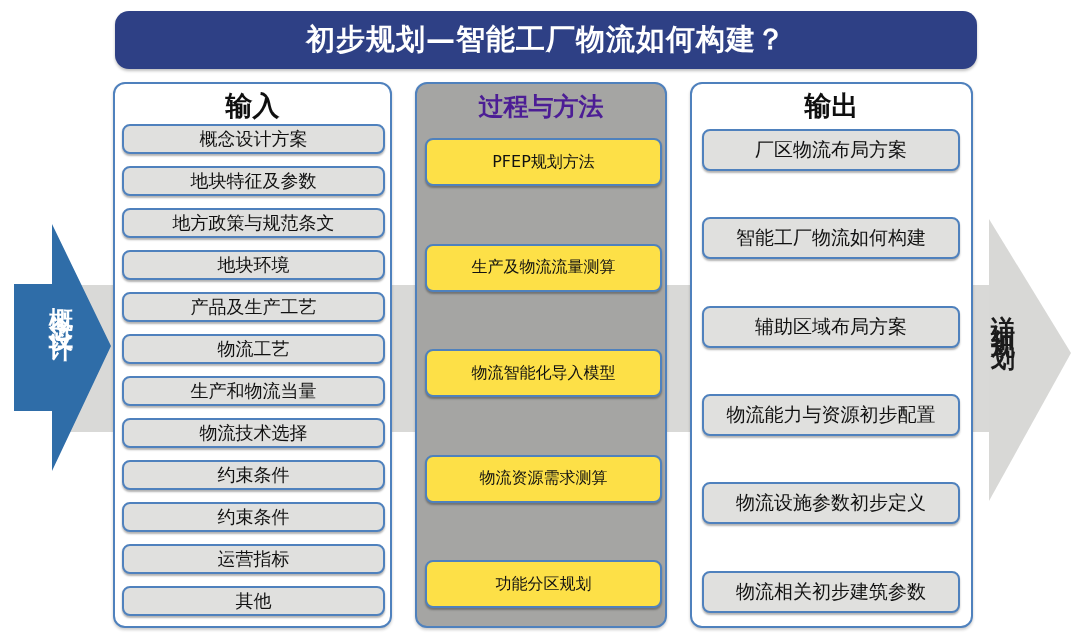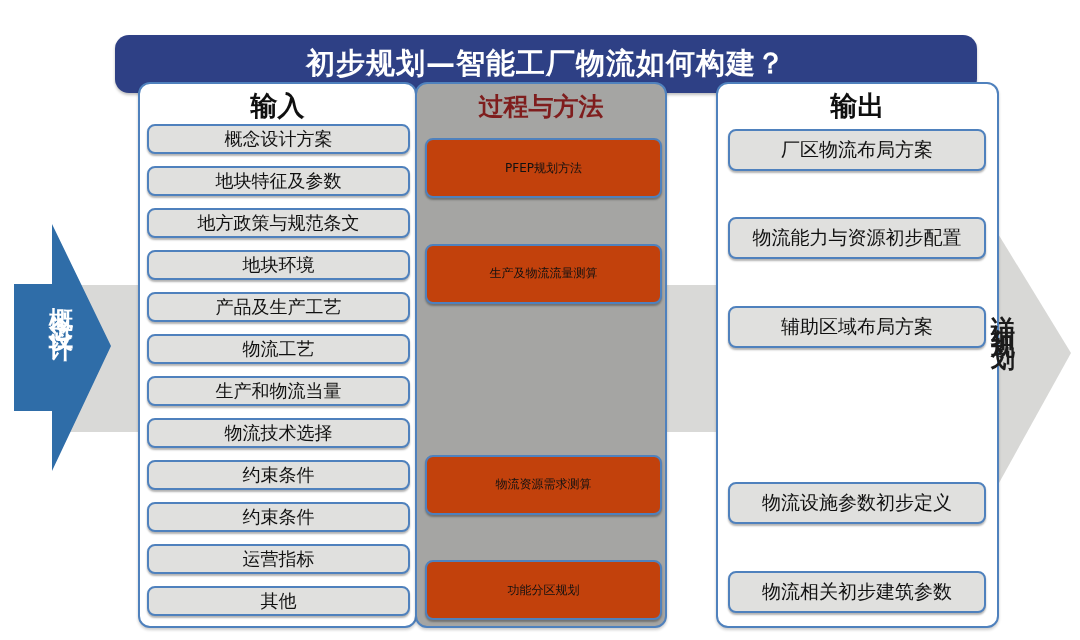--- a/index.html
+++ b/index.html
@@ -22,53 +22,52 @@
   }
   .v-label.concept{left:49px;top:287px;color:#ffffff;}
   .v-label.detail{left:991px;top:296px;color:#1b1b1b;}
   
   .title-bar{
     position:absolute;left:115px;top:11px;width:862px;height:58px;z-index:2;
     background:#2e4085;border-radius:14px;
     display:flex;align-items:center;justify-content:center;
     color:#ffffff;font-size:29px;font-weight:bold;letter-spacing:1px;
     box-shadow:0 2px 3px rgba(0,0,0,0.25);
-    margin-top:24px;
   }
   
   .col{
     position:absolute;top:82px;height:546px;z-index:2;
     border:2px solid #4f81bd;border-radius:12px;box-sizing:border-box;
     box-shadow:0 2px 3px rgba(0,0,0,0.2);
   }
-  .col-input{left:113px;width:279px;background:#ffffff;margin-left:25px;}
+  .col-input{left:113px;width:279px;background:#ffffff;}
   .col-process{left:415px;width:252px;background:#a5a5a3;}
-  .col-output{left:716px;width:283px;background:#ffffff;}
+  .col-output{left:690px;width:283px;background:#ffffff;}
   .col-header{
     position:absolute;left:0;right:0;top:4px;
     text-align:center;font-size:27px;font-weight:bold;color:#0f0f0f;
   }
-  .col-process .col-header{color:#7f1d1d;font-size:25px;top:6px;}
+  .col-process .col-header{color:#4c1d95;font-size:25px;top:6px;}
   
   .item{
     position:absolute;box-sizing:border-box;
     border:2px solid #4f81bd;border-radius:8px;
     display:flex;align-items:center;justify-content:center;
     color:#111111;font-weight:500;
     box-shadow:0 2px 2px rgba(0,0,0,0.3);
   }
   .col-input .item{
     left:7px;width:263px;height:30px;
     top:calc(40px + var(--i) * 42px);
     background:#e0e0de;font-size:18px;
   }
   .col-process .item{
-    left:8px;width:237px;height:60px;
+    left:8px;width:237px;height:48px;
     top:calc(54px + var(--i) * 105.5px);
-    background:#c2410c;font-size:12px;
+    background:#fde047;font-size:16px;
   }
   .col-output .item{
     left:10px;width:258px;height:42px;
     top:calc(45px + var(--i) * 88.3px);
     background:#e0e0de;font-size:19px;
   }
 </style>
 </head>
 <body>
 
@@ -99,26 +98,28 @@
     <div class="item" style="--i:8">约束条件</div>
     <div class="item" style="--i:9">约束条件</div>
     <div class="item" style="--i:10">运营指标</div>
     <div class="item" style="--i:11">其他</div>
   </div>
 
   <div class="col col-process">
     <div class="col-header">过程与方法</div>
     <div class="item" style="--i:0">PFEP规划方法</div>
     <div class="item" style="--i:1">生产及物流流量测算</div>
+    <div class="item" style="--i:2">物流智能化导入模型</div>
     <div class="item" style="--i:3">物流资源需求测算</div>
     <div class="item" style="--i:4">功能分区规划</div>
   </div>
 
   <div class="col col-output">
     <div class="col-header">输出</div>
     <div class="item" style="--i:0">厂区物流布局方案</div>
-    <div class="item" style="--i:1">物流能力与资源初步配置</div>
+    <div class="item" style="--i:1">智能工厂物流如何构建</div>
     <div class="item" style="--i:2">辅助区域布局方案</div>
+    <div class="item" style="--i:3">物流能力与资源初步配置</div>
     <div class="item" style="--i:4">物流设施参数初步定义</div>
     <div class="item" style="--i:5">物流相关初步建筑参数</div>
   </div>
 
 </div>
 
 </body></html>

